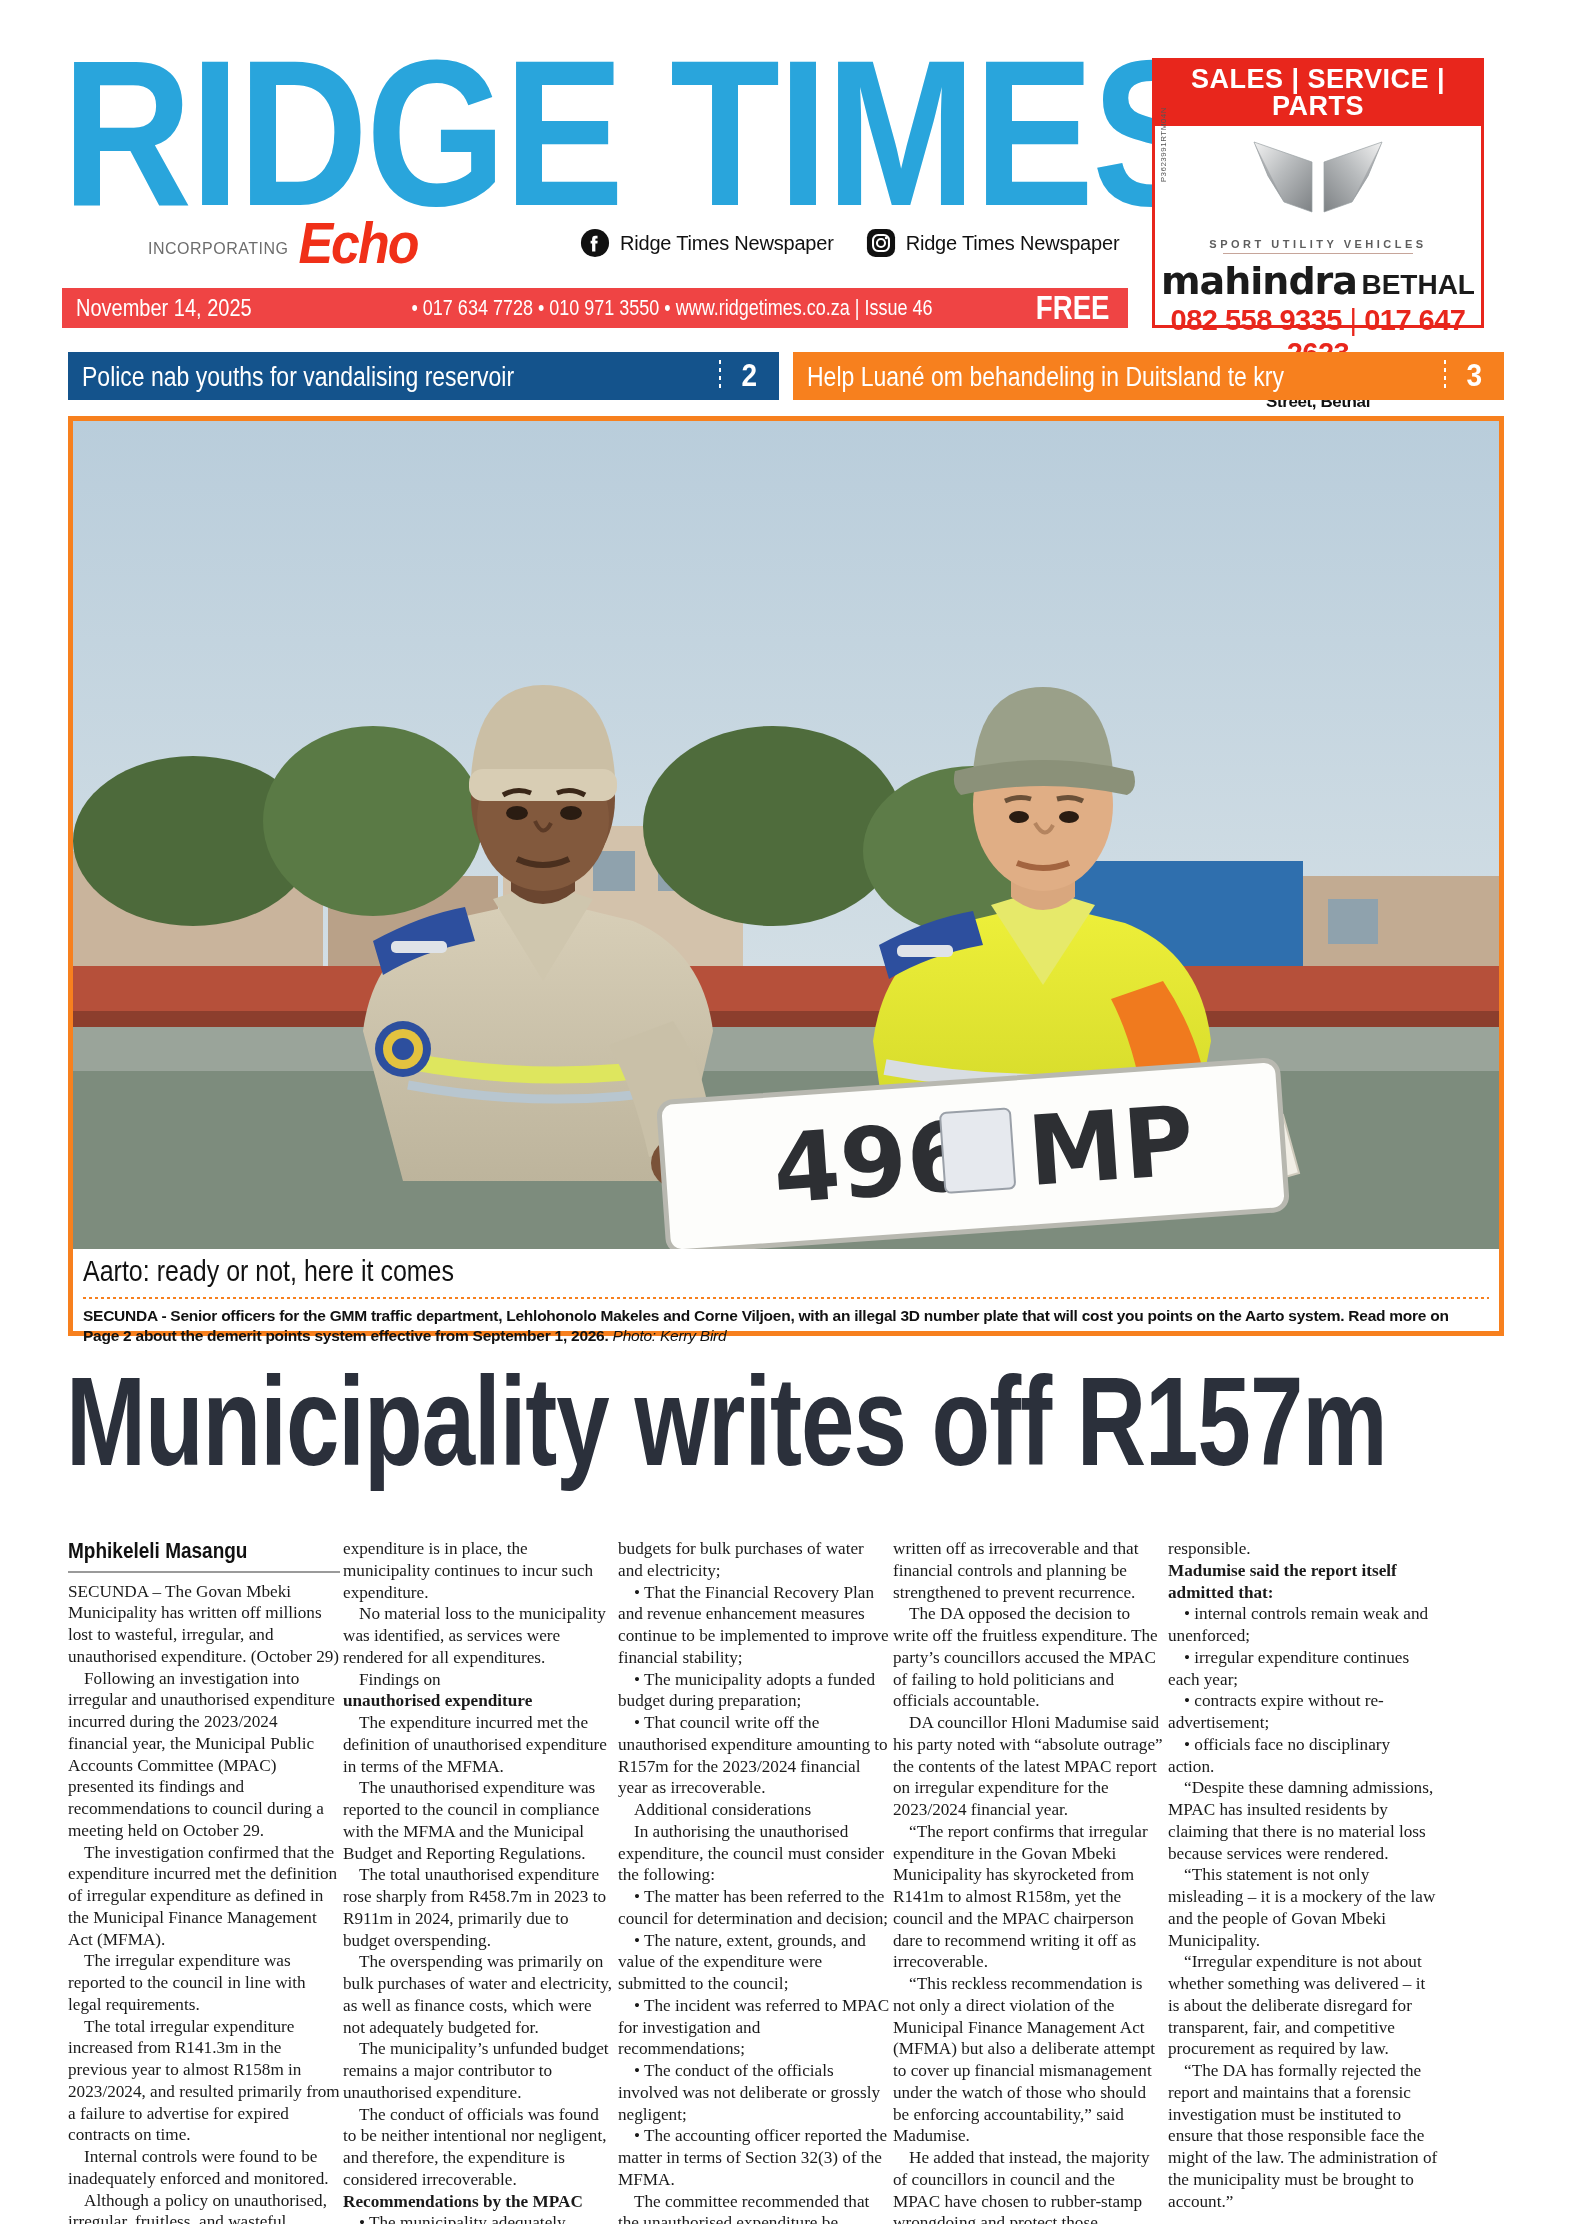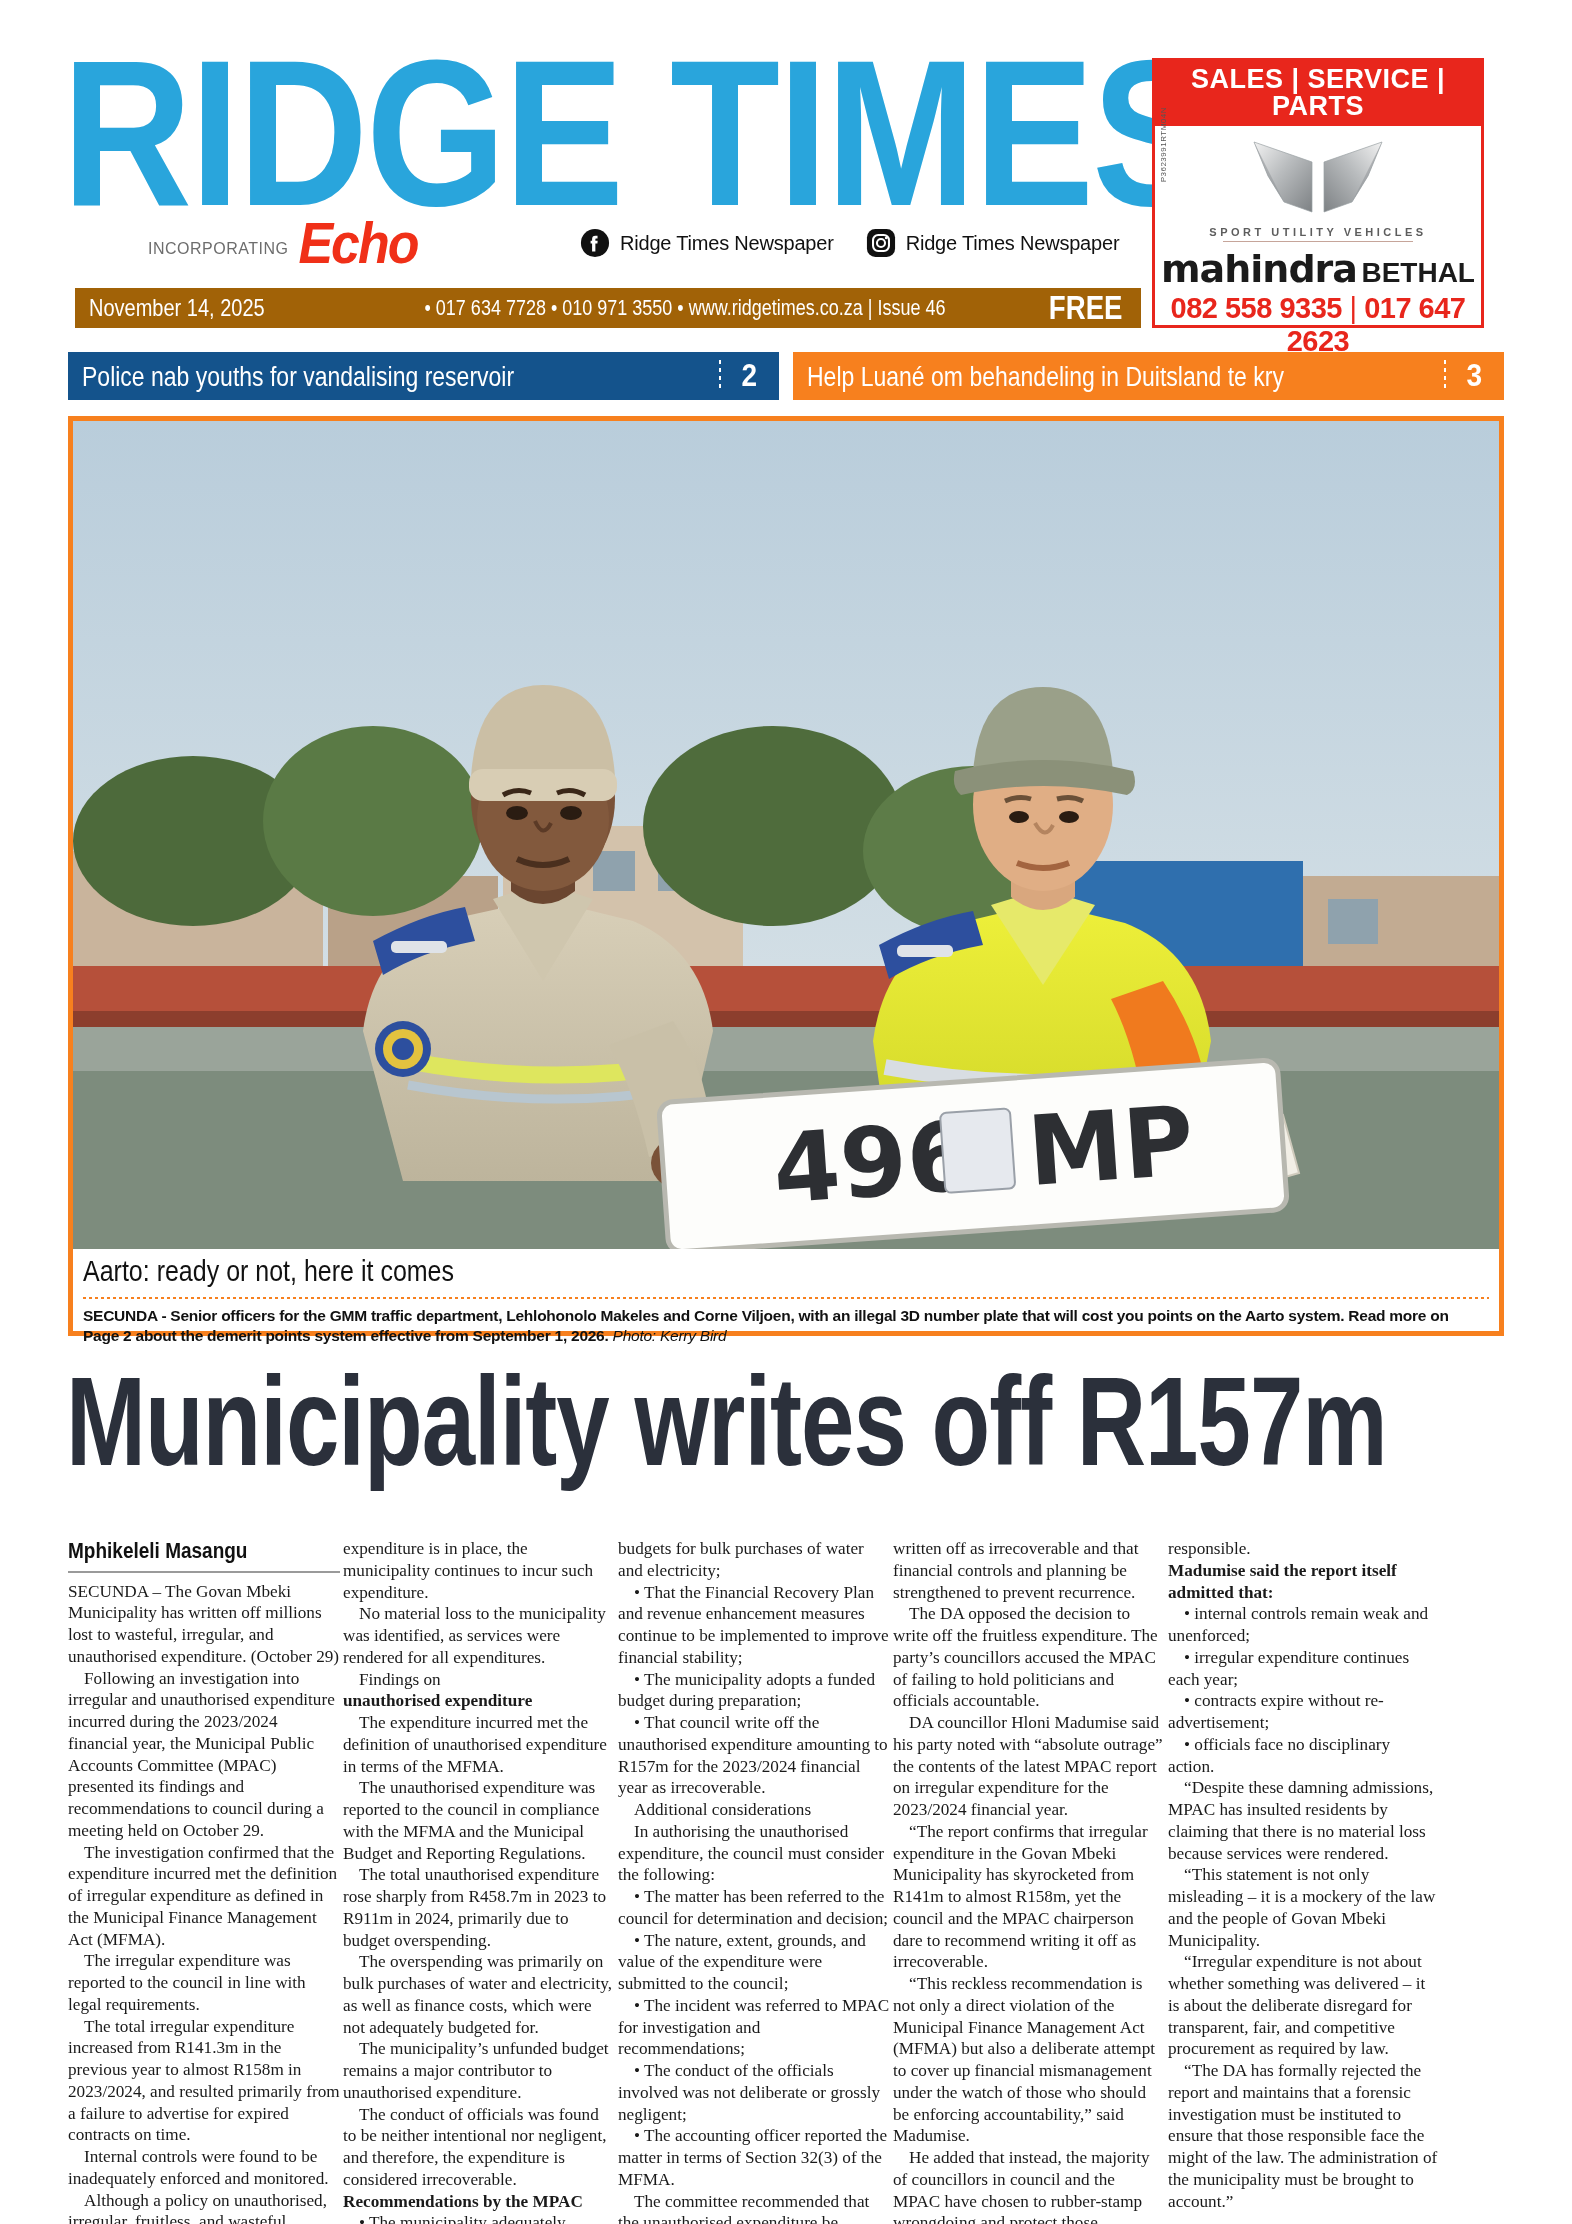--- a/index.html
+++ b/index.html
@@ -45,22 +45,22 @@
   }
 
   .social-row { position:absolute; left:580px; top:228px; display:flex; gap:32px; align-items:center; }
   .social-item { display:flex; align-items:center; gap:10px; }
   .social-glyph { width:30px; height:30px; flex:none; }
   .social-text { font-size:20px; color:#111; letter-spacing:-0.2px; }
 
   
   .datebar {
     position:absolute; left:62px; top:288px; width:1066px; height:40px;
-    background:#a16207; color:#fff;
-    display:flex; align-items:center;margin-left:13px;
+    background:#ef4444; color:#fff;
+    display:flex; align-items:center;
   }
   .datebar-date {
     font-family:"Liberation Sans Narrow","Liberation Sans",sans-serif;
     font-size:20px; padding-left:14px; width:250px;
     transform:scaleY(1.18); transform-origin:left center;
   }
   .datebar-mid {
     flex:1; text-align:center;
     font-family:"Liberation Sans Narrow","Liberation Sans",sans-serif;
     font-size:18px; transform:scaleY(1.18);
@@ -82,21 +82,21 @@
     padding:5px 0 6px; line-height:1;
   }
   .ad-code {
     position:absolute; left:4px; top:46px;
     font-size:8px; color:#555; letter-spacing:0.5px;
     writing-mode:vertical-rl; transform:rotate(180deg);
   }
   .ad-logo { margin:10px auto 0; width:160px; height:82px; display:block; }
   .ad-suv {
     text-align:center; font-size:11px; letter-spacing:3.5px;
-    color:#5d5d5d; font-weight:bold; margin-top:8px;
+    color:#5d5d5d; font-weight:bold; margin-top:20px;
   }
   .ad-suv-rule { width:190px; height:1px; background:#c6a59a; margin:3px auto 0; }
   .ad-brand {
     text-align:center; margin-top:8px; line-height:1;
     white-space:nowrap;
   }
   .ad-brand .m {
     font-size:38px; font-weight:bold; color:#1b1b1b;
     letter-spacing:-1px; font-family:"DejaVu Sans", sans-serif;
   }

